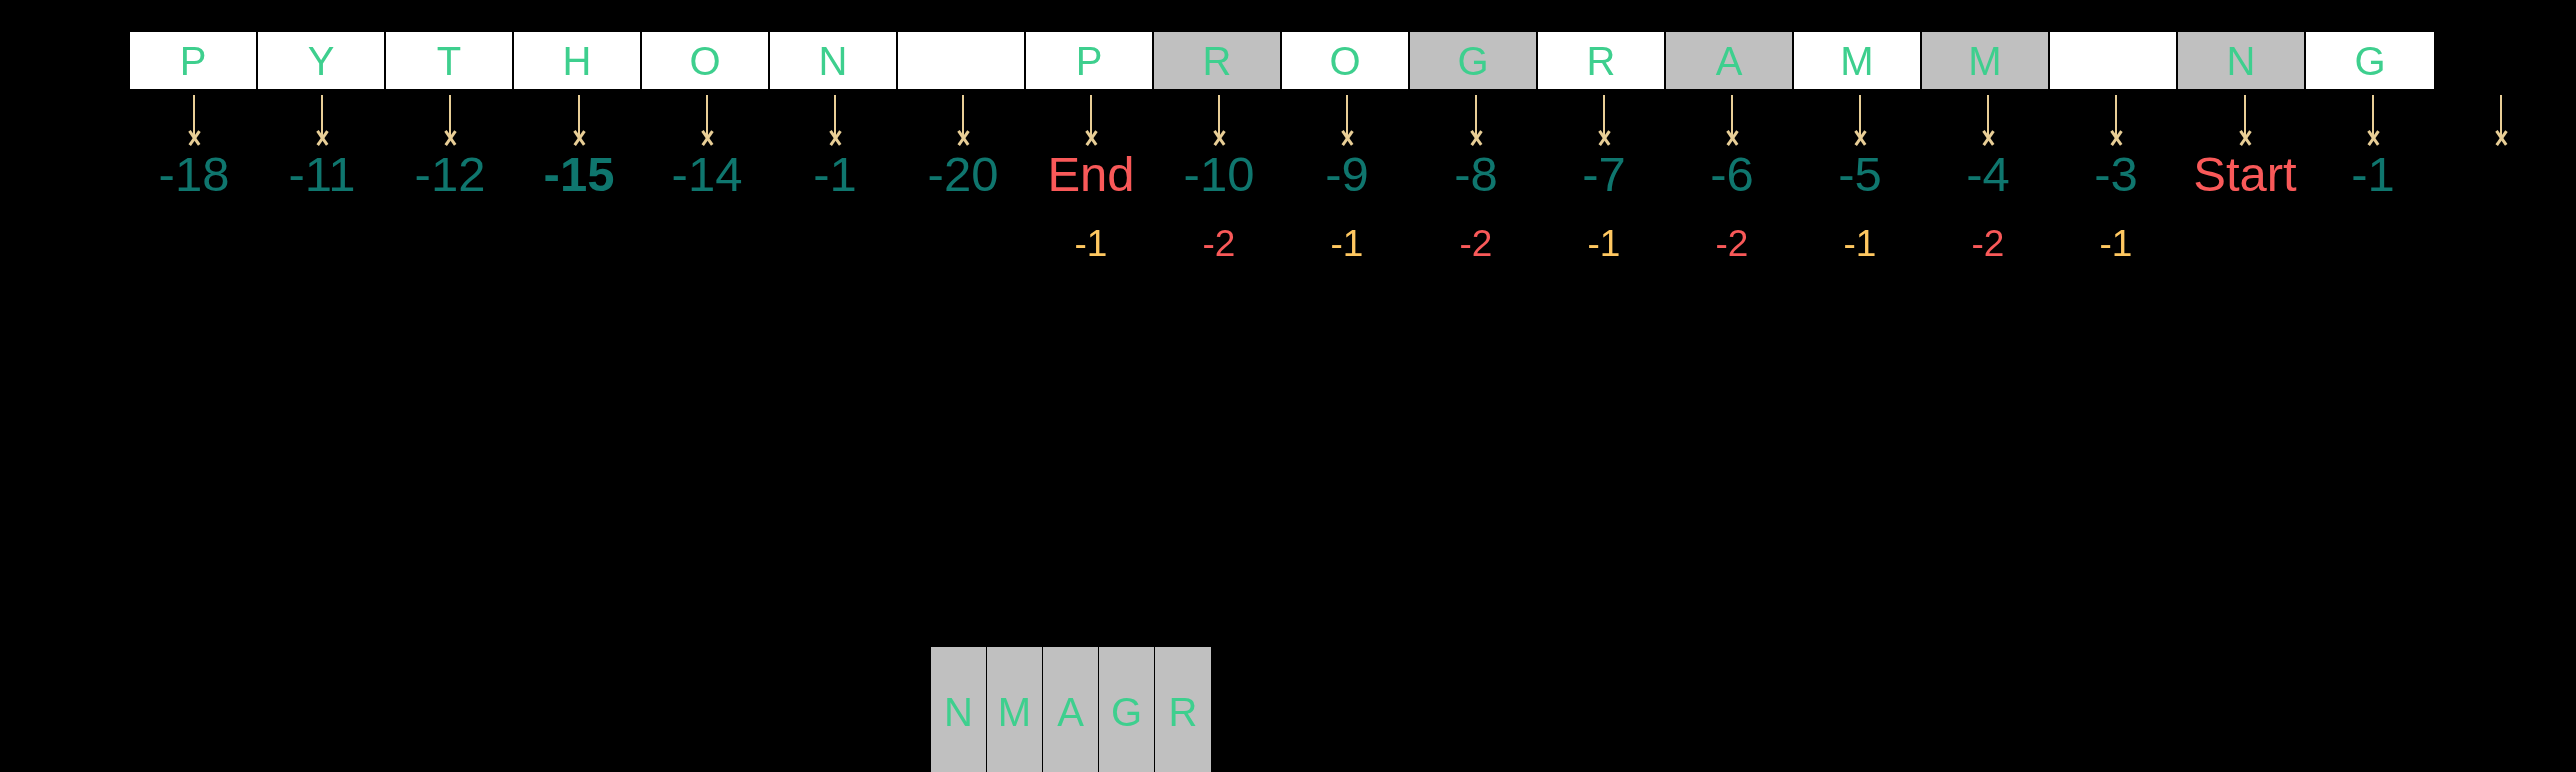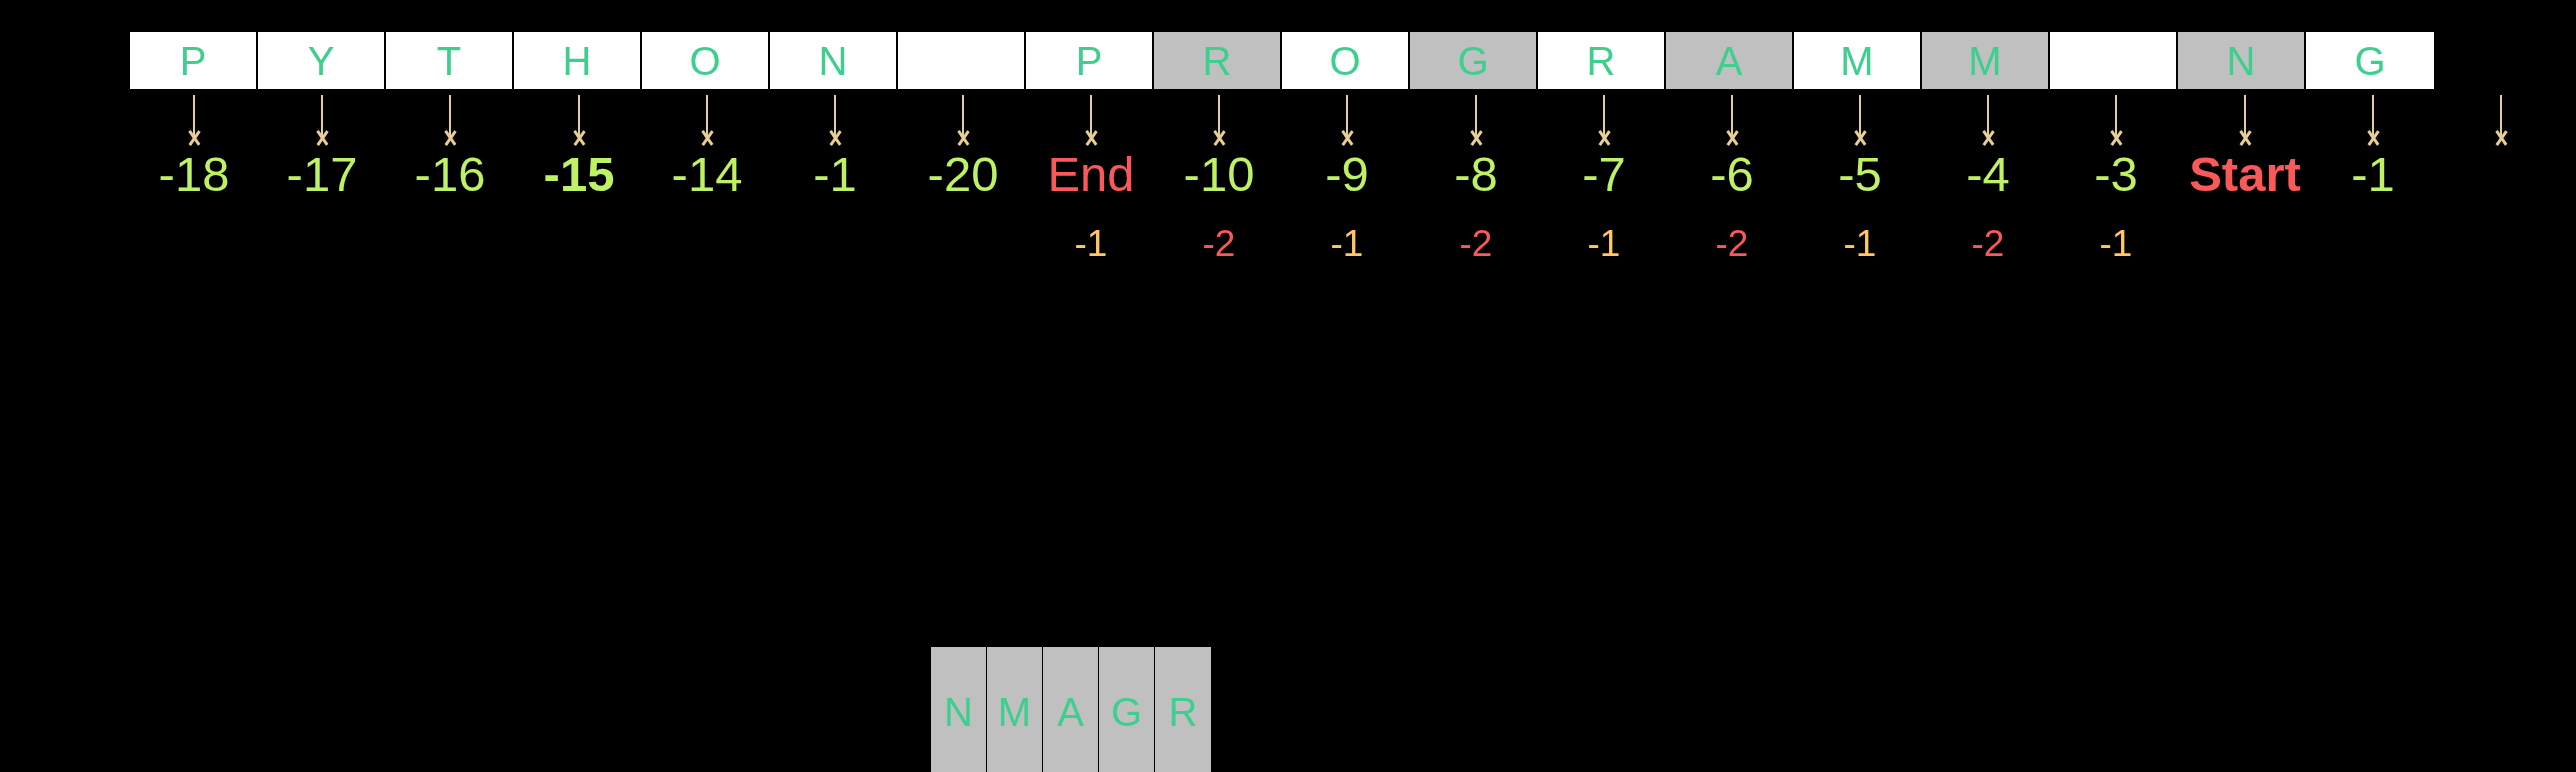--- a/index.html
+++ b/index.html
@@ -96,21 +96,21 @@
     top: 149px;
     height: 50px;
   }
   .index-label {
     position: absolute;
     top: 0;
     transform: translateX(-50%);
     white-space: nowrap;
     font-size: 49px;
     line-height: 50px;
-    color: #bef264;
+    color: #0f766e;
   }
   .index-label.word {
     color: #F95959;
   }
 
   
   #step-row {
     position: absolute;
     left: 130px;
     top: 224px;
@@ -251,36 +251,36 @@
         <div class="head"></div>
       </div>
       <div class="arrow" style="left: 2371px;">
         <div class="shaft"></div>
         <div class="head"></div>
       </div>
     </div>
 
   <div id="index-row">
       <div class="index-label" style="left: 64px;">-18</div>
-      <div class="index-label" style="left: 192px;">-17</div>
-      <div class="index-label" style="left: 320px;">-16</div>
+      <div class="index-label" style="left: 192px;">-11</div>
+      <div class="index-label" style="left: 320px;">-12</div>
       <div class="index-label" style="left: 449px; font-weight: bold;">-15</div>
       <div class="index-label" style="left: 577px;">-14</div>
       <div class="index-label" style="left: 705px;">-1</div>
       <div class="index-label" style="left: 833px;">-20</div>
       <div class="index-label word" style="left: 961px;">End</div>
       <div class="index-label" style="left: 1089px;">-10</div>
       <div class="index-label" style="left: 1217px;">-9</div>
       <div class="index-label" style="left: 1346px;">-8</div>
       <div class="index-label" style="left: 1474px;">-7</div>
       <div class="index-label" style="left: 1602px;">-6</div>
       <div class="index-label" style="left: 1730px;">-5</div>
       <div class="index-label" style="left: 1858px;">-4</div>
       <div class="index-label" style="left: 1986px;">-3</div>
-      <div class="index-label word" style="left: 2115px; font-weight: bold;">Start</div>
+      <div class="index-label word" style="left: 2115px;">Start</div>
       <div class="index-label" style="left: 2243px;">-1</div>
     </div>
 
   <div id="step-row">
       <div class="step-label" style="left: 961px;">-1</div>
       <div class="step-label alt" style="left: 1089px;">-2</div>
       <div class="step-label" style="left: 1217px;">-1</div>
       <div class="step-label alt" style="left: 1346px;">-2</div>
       <div class="step-label" style="left: 1474px;">-1</div>
       <div class="step-label alt" style="left: 1602px;">-2</div>

